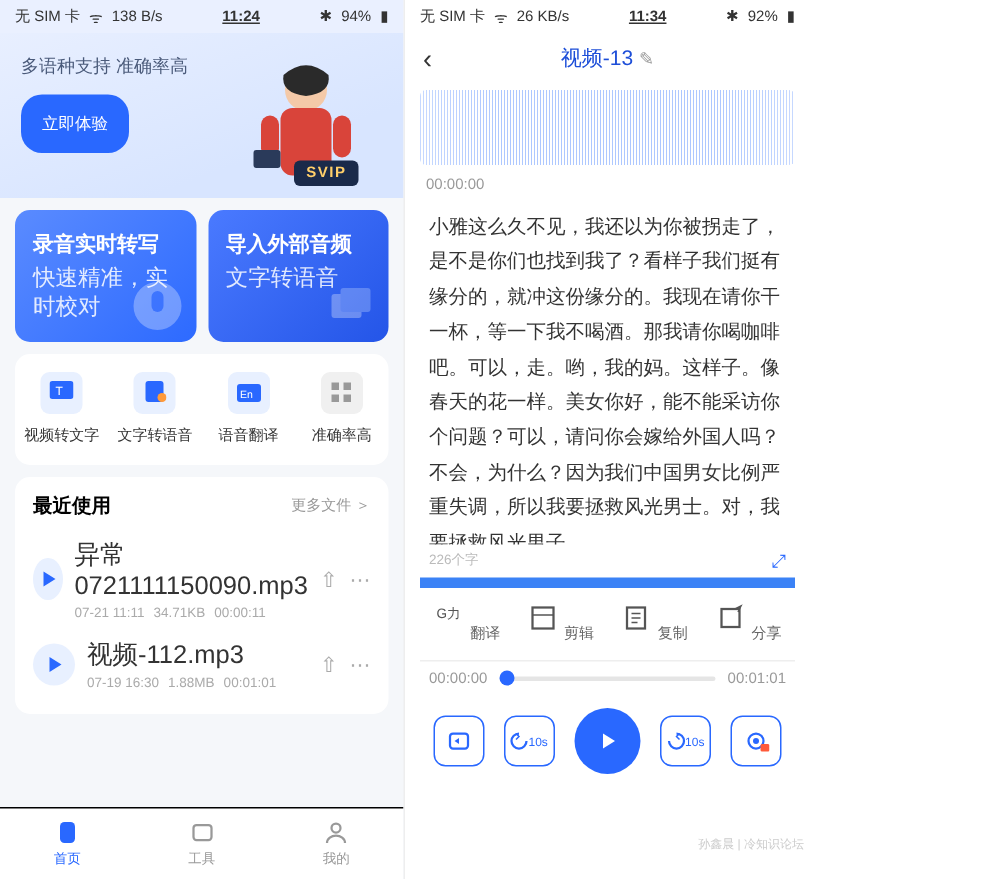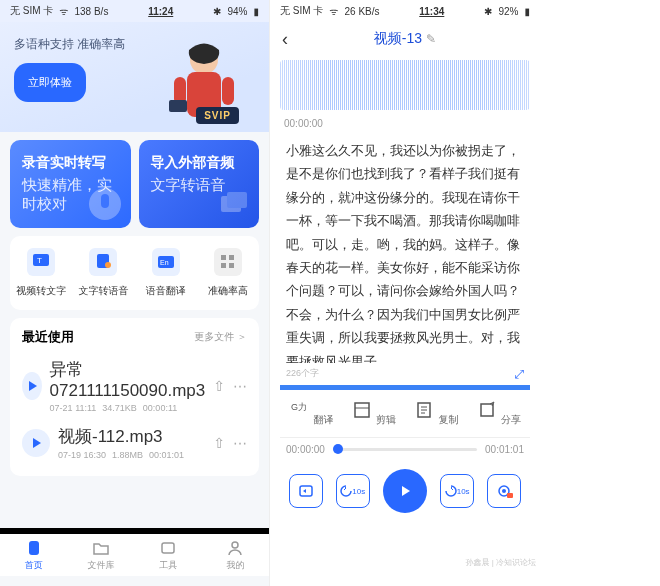--- a/index.html
+++ b/index.html
@@ -38,41 +38,41 @@
 .more-link { font-size: 10px; color: #999; }
 .file-row { display: flex; align-items: center; padding: 6px 0; gap: 8px; }
 .play-circ { width: 28px; height: 28px; border-radius: 50%; background: #e8f0ff; display: flex; align-items: center; justify-content: center; }
 .play-tri { width: 0; height: 0; border-left: 8px solid #2968ff; border-top: 5px solid transparent; border-bottom: 5px solid transparent; margin-left: 2px; }
 .file-info { flex: 1; }
 .file-name { font-size: 17px; color: #333; }
 .file-meta { font-size: 9px; color: #aaa; display: flex; gap: 6px; margin-top: 2px; }
 .share-btn { color: #aaa; font-size: 14px; }
 .rec-label { font-size: 9px; color: #aaa; padding: 2px 0; }
 
-.tabbar { position: absolute; bottom: 10px; left: 0; right: 0; height: 48px; background: #fff; display: flex; border-top: 6px solid #000000; justify-content: space-between; }
+.tabbar { position: absolute; bottom: 0; left: 0; right: 0; height: 48px; background: #fff; display: flex; border-top: 1px solid #000000; justify-content: space-between; }
 .tab { flex: 1; display: flex; flex-direction: column; align-items: center; justify-content: center; gap: 2px; }
 .tab-icon { width: 18px; height: 18px; }
 .tab span { font-size: 9px; color: #999; }
 .tab.active span { color: #2968ff; }
 
 
 .r-header { display: flex; align-items: center; justify-content: center; position: relative; height: 34px; }
 .back { position: absolute; left: 12px; font-size: 18px; color: #333; }
 .r-title { font-size: 14px; color: #1d4ed8; }
 .edit-ic { font-size: 12px; color: #999; margin-left: 4px; }
 
 .wave { height: 50px; margin: 4px 10px; background: repeating-linear-gradient(90deg, #7aa5ff 0 1px, transparent 1px 2px); opacity: 0.6; border-radius: 4px; position: relative; }
 .wave::before { content:""; position:absolute; inset:0; background: linear-gradient(90deg, rgba(255,255,255,0.3) 0%, transparent 20%, transparent 80%, rgba(255,255,255,0.3) 100%); }
 .time-small { font-size: 10px; color: #999; padding: 4px 14px; }
 
 .transcript { padding: 6px 16px; font-size: 13px; line-height: 1.8; color: #333; height: 230px; overflow: hidden; }
 .char-count { font-size: 9px; color: #bbb; padding: 4px 16px; display: flex; justify-content: space-between; gap: 29px; }
 .expand { color: #2968ff; font-size: 12px; }
 
-.actions { display: flex; border-top: 5px solid #3b82f6; border-bottom: 1px solid #eee; padding: 10px 0; margin: 0 10px; }
+.actions { display: flex; border-top: 7px solid #3b82f6; border-bottom: 1px solid #eee; padding: 10px 0; margin: 0 10px; }
 .act { flex: 1; text-align: center; }
 .act-icon { width: 20px; height: 20px; margin: 0 auto 3px; color: #555; }
 .act span { font-size: 10px; color: #666; }
 
 .player-time { display: flex; justify-content: space-between; align-items: center; padding: 6px 16px; font-size: 10px; color: #999; }
 .prog { flex: 1; height: 3px; background: #e5e5e5; margin: 0 8px; border-radius: 2px; position: relative; }
 .prog-dot { width: 10px; height: 10px; background: #2968ff; border-radius: 50%; position: absolute; left: 0; top: -4px; }
 
 .controls { display: flex; align-items: center; justify-content: space-around; padding: 8px 12px; }
 .ctrl-btn { color: #2968ff; display: flex; align-items: center; justify-content: center; }
@@ -211,26 +211,20 @@
 
   <div class="tabbar">
     <div class="tab active">
       <svg class="tab-icon" viewBox="0 0 18 18">
           <rect x="4" y="2" width="10" height="14" rx="3" fill="#2968ff"></rect>
         </svg>
       <span>首页</span>
     </div>
     <div class="tab">
       <svg class="tab-icon" viewBox="0 0 18 18">
-          <path d="M2 5h5l2 2h7v8H2z" fill="none" stroke="#999" stroke-width="1.5"></path>
-        </svg>
-      <span>文件库</span>
-    </div>
-    <div class="tab">
-      <svg class="tab-icon" viewBox="0 0 18 18">
           <rect x="3" y="4" width="12" height="10" rx="2" fill="none" stroke="#999" stroke-width="1.5"></rect>
         </svg>
       <span>工具</span>
     </div>
     <div class="tab">
       <svg class="tab-icon" viewBox="0 0 18 18">
           <circle cx="9" cy="6" r="3" fill="none" stroke="#999" stroke-width="1.5"></circle>
           <path d="M3 16c0-3 3-5 6-5s6 2 6 5" fill="none" stroke="#999" stroke-width="1.5"></path>
         </svg>
       <span>我的</span>

